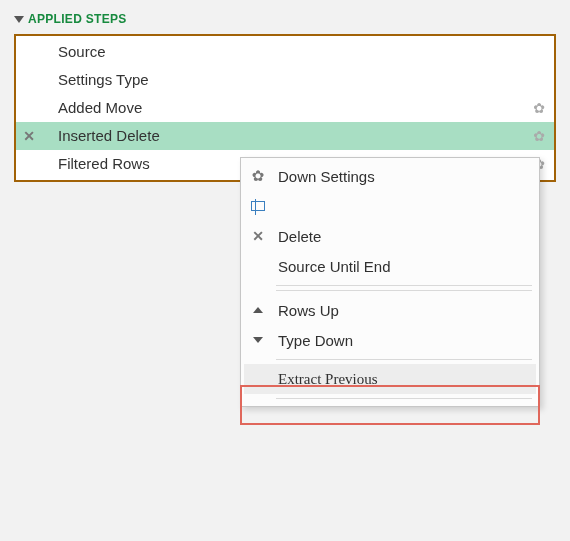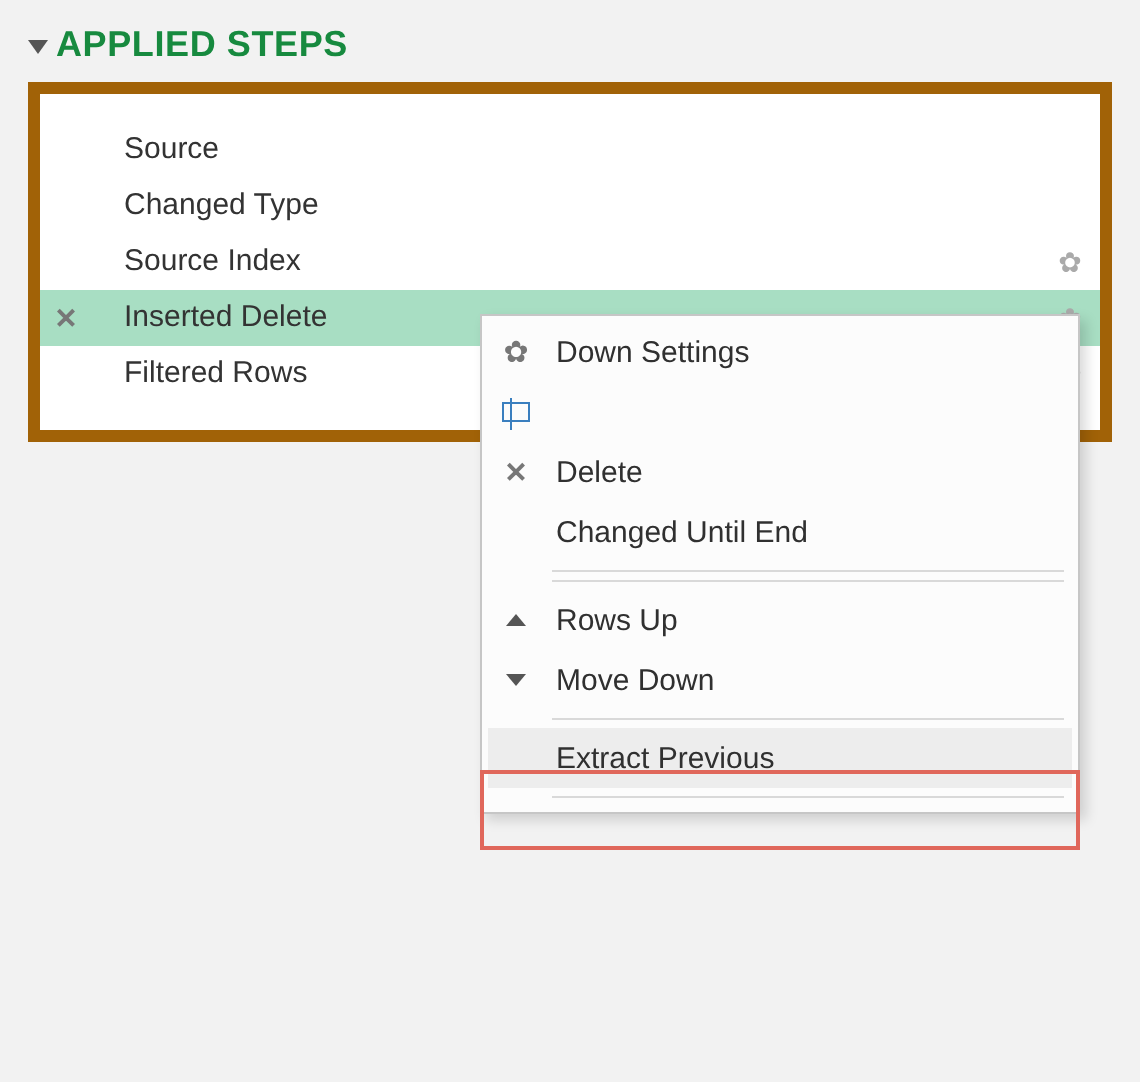--- a/index.html
+++ b/index.html
@@ -24,27 +24,27 @@
   .caret-down {
     width: 0; height: 0;
     border-left: 5px solid transparent;
     border-right: 5px solid transparent;
     border-top: 7px solid #555;
     margin-top: 1px;
   }
   .header-title {
     color: #178a3f;
     font-weight: 700;
-    font-size: 18px;
+    font-size: 12px;
     letter-spacing: 0.3px;
   }
   .steps-box {
     background: #ffffff;
-    border: 6px solid #a16207;
-    padding: 14px 0;
+    border: 2px solid #a16207;
+    padding: 2px 0;
   }
   .step-row {
     display: flex;
     align-items: center;
     height: 28px;
     line-height: 28px;
     font-size: 15px;
     color: #333;
     position: relative;
   }
@@ -107,20 +107,21 @@
   .menu-item.disabled { color: #aaa; }
   .menu-item.disabled .mi-icon { color: #bbb; }
   .menu-sep {
     height: 1px;
     background: #d9d9d9;
     margin: 4px 4px 4px 32px;
   }
   .menu-item.highlighted {
     background: #ededed;
     position: relative;
+    font-family: Liberation Serif, serif;
   }
   .highlight-box {
     position: absolute;
     left: 240px;
     top: 385px;
     width: 300px;
     height: 40px;
     border: 2px solid #e0675b;
     pointer-events: none;
     z-index: 20;
@@ -170,26 +171,26 @@
   </div>
 
   <div class="steps-box">
     <div class="step-row">
       <div class="left-pad"></div>
       <div class="label">Source</div>
       <div class="right-pad"></div>
     </div>
     <div class="step-row">
       <div class="left-pad"></div>
-      <div class="label">Changed Type</div>
+      <div class="label">Settings Type</div>
       <div class="right-pad"></div>
     </div>
     <div class="step-row">
       <div class="left-pad"></div>
-      <div class="label">Source Index</div>
+      <div class="label">Added Move</div>
       <div class="right-pad">
           <span class="gear">✿</span>
         </div>
     </div>
     <div class="step-row selected">
       <div class="left-pad">
           <span class="x-icon">✕</span>
         </div>
       <div class="label">Inserted Delete</div>
       <div class="right-pad">
@@ -217,39 +218,39 @@
       </div>
   </div>
   <div class="menu-item">
     <div class="mi-icon">
         <span class="x-icon">✕</span>
       </div>
     <div class="mi-label">Delete</div>
   </div>
   <div class="menu-item">
     <div class="mi-icon"></div>
-    <div class="mi-label">Changed Until End</div>
+    <div class="mi-label">Source Until End</div>
   </div>
 
   <div class="menu-sep"></div>
 
 
   <div class="menu-sep"></div>
 
   <div class="menu-item">
     <div class="mi-icon">
         <div class="chev-up"></div>
       </div>
     <div class="mi-label">Rows Up</div>
   </div>
   <div class="menu-item">
     <div class="mi-icon">
         <div class="chev-dn"></div>
       </div>
-    <div class="mi-label">Move Down</div>
+    <div class="mi-label">Type Down</div>
   </div>
 
   <div class="menu-sep"></div>
 
   <div class="menu-item highlighted">
     <div class="mi-icon"></div>
     <div class="mi-label">Extract Previous</div>
   </div>
 
   <div class="menu-sep"></div>

